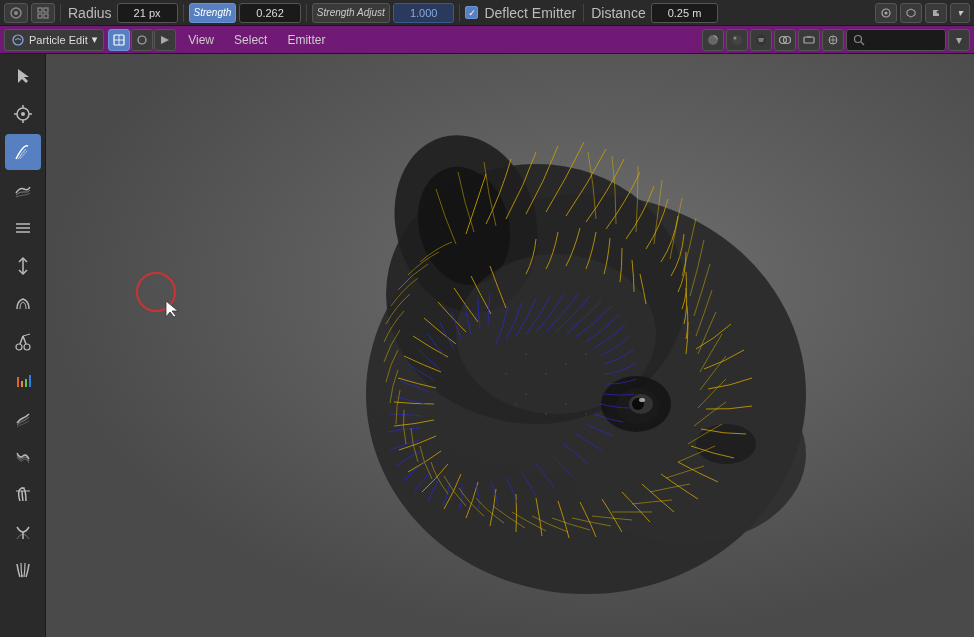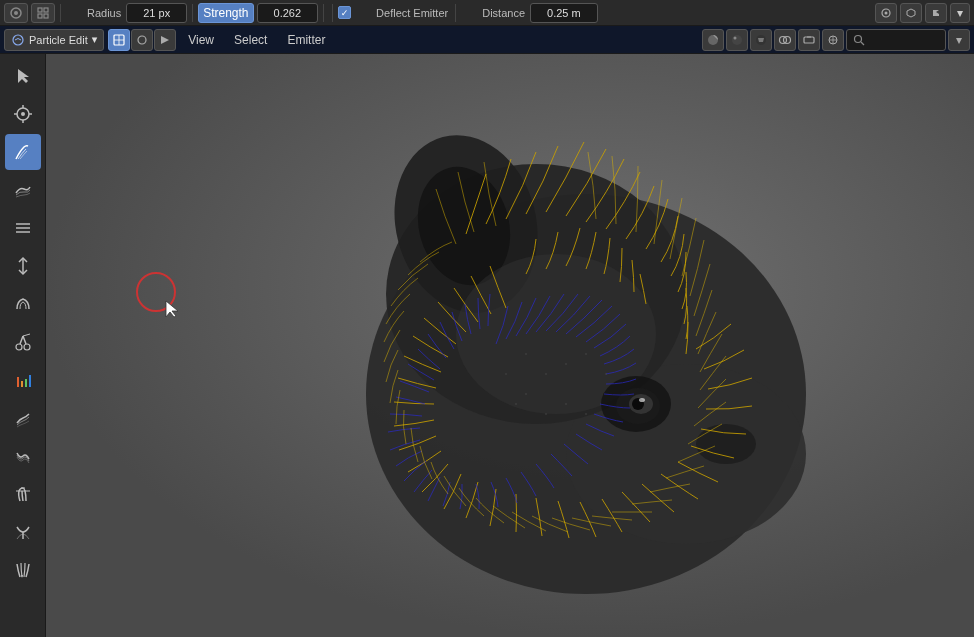--- a/index.html
+++ b/index.html
@@ -45,35 +45,35 @@
       align-items: center;
       justify-content: center;
       height: 20px;
       min-width: 20px;
       padding: 0 4px;
       background: #3a3a3a;
       border: 1px solid #555;
       border-radius: 3px;
       color: #ccc;
       cursor: pointer;
-      font-size: 12px;
+      font-size: 10px;
       gap: 2px;
+      font-style: italic;
     }
 
     .toolbar-btn.active {
       background: #5680c2;
       border-color: #6b95d6;
       color: #fff;
     }
 
     .toolbar-label {
-      font-size: 11px;
+      font-size: 14px;
       color: #bbb;
       padding: 0 2px;
-      margin-left: 19px;
     }
 
     .toolbar-num {
       display: flex;
       align-items: center;
       height: 20px;
       background: #1a1a1a;
       border: 1px solid #555;
       border-radius: 3px;
       padding: 0 16px;
@@ -107,21 +107,21 @@
       justify-content: center;
       font-size: 9px;
       color: #fff;
     }
 
     
     #second-toolbar {
       display: flex;
       align-items: center;
       height: 28px;
-      background: #0f172a;
+      background: #701a75;
       border-bottom: 1px solid #1a1a1a;
       padding: 0 4px;
       gap: 4px;
       position: relative;
       z-index: 10;
     }
 
     .mode-dropdown {
       display: flex;
       align-items: center;
@@ -303,20 +303,24 @@
 
   <div class="toolbar-divider"></div>
 
   <div class="toolbar-section">
     <div class="toolbar-btn active">Strength</div>
     <div class="toolbar-num">0.262</div>
   </div>
 
   <div class="toolbar-divider"></div>
 
+  <div class="toolbar-section">
+    <div class="toolbar-btn">Strength Adjust</div>
+    <div class="toolbar-num blue">1.000</div>
+  </div>
 
   <div class="toolbar-divider"></div>
 
   <div class="checkbox-wrap">
     <div class="checkbox-box">✓</div>
     <span class="toolbar-label">Deflect Emitter</span>
   </div>
 
   <div class="toolbar-divider"></div>
 

